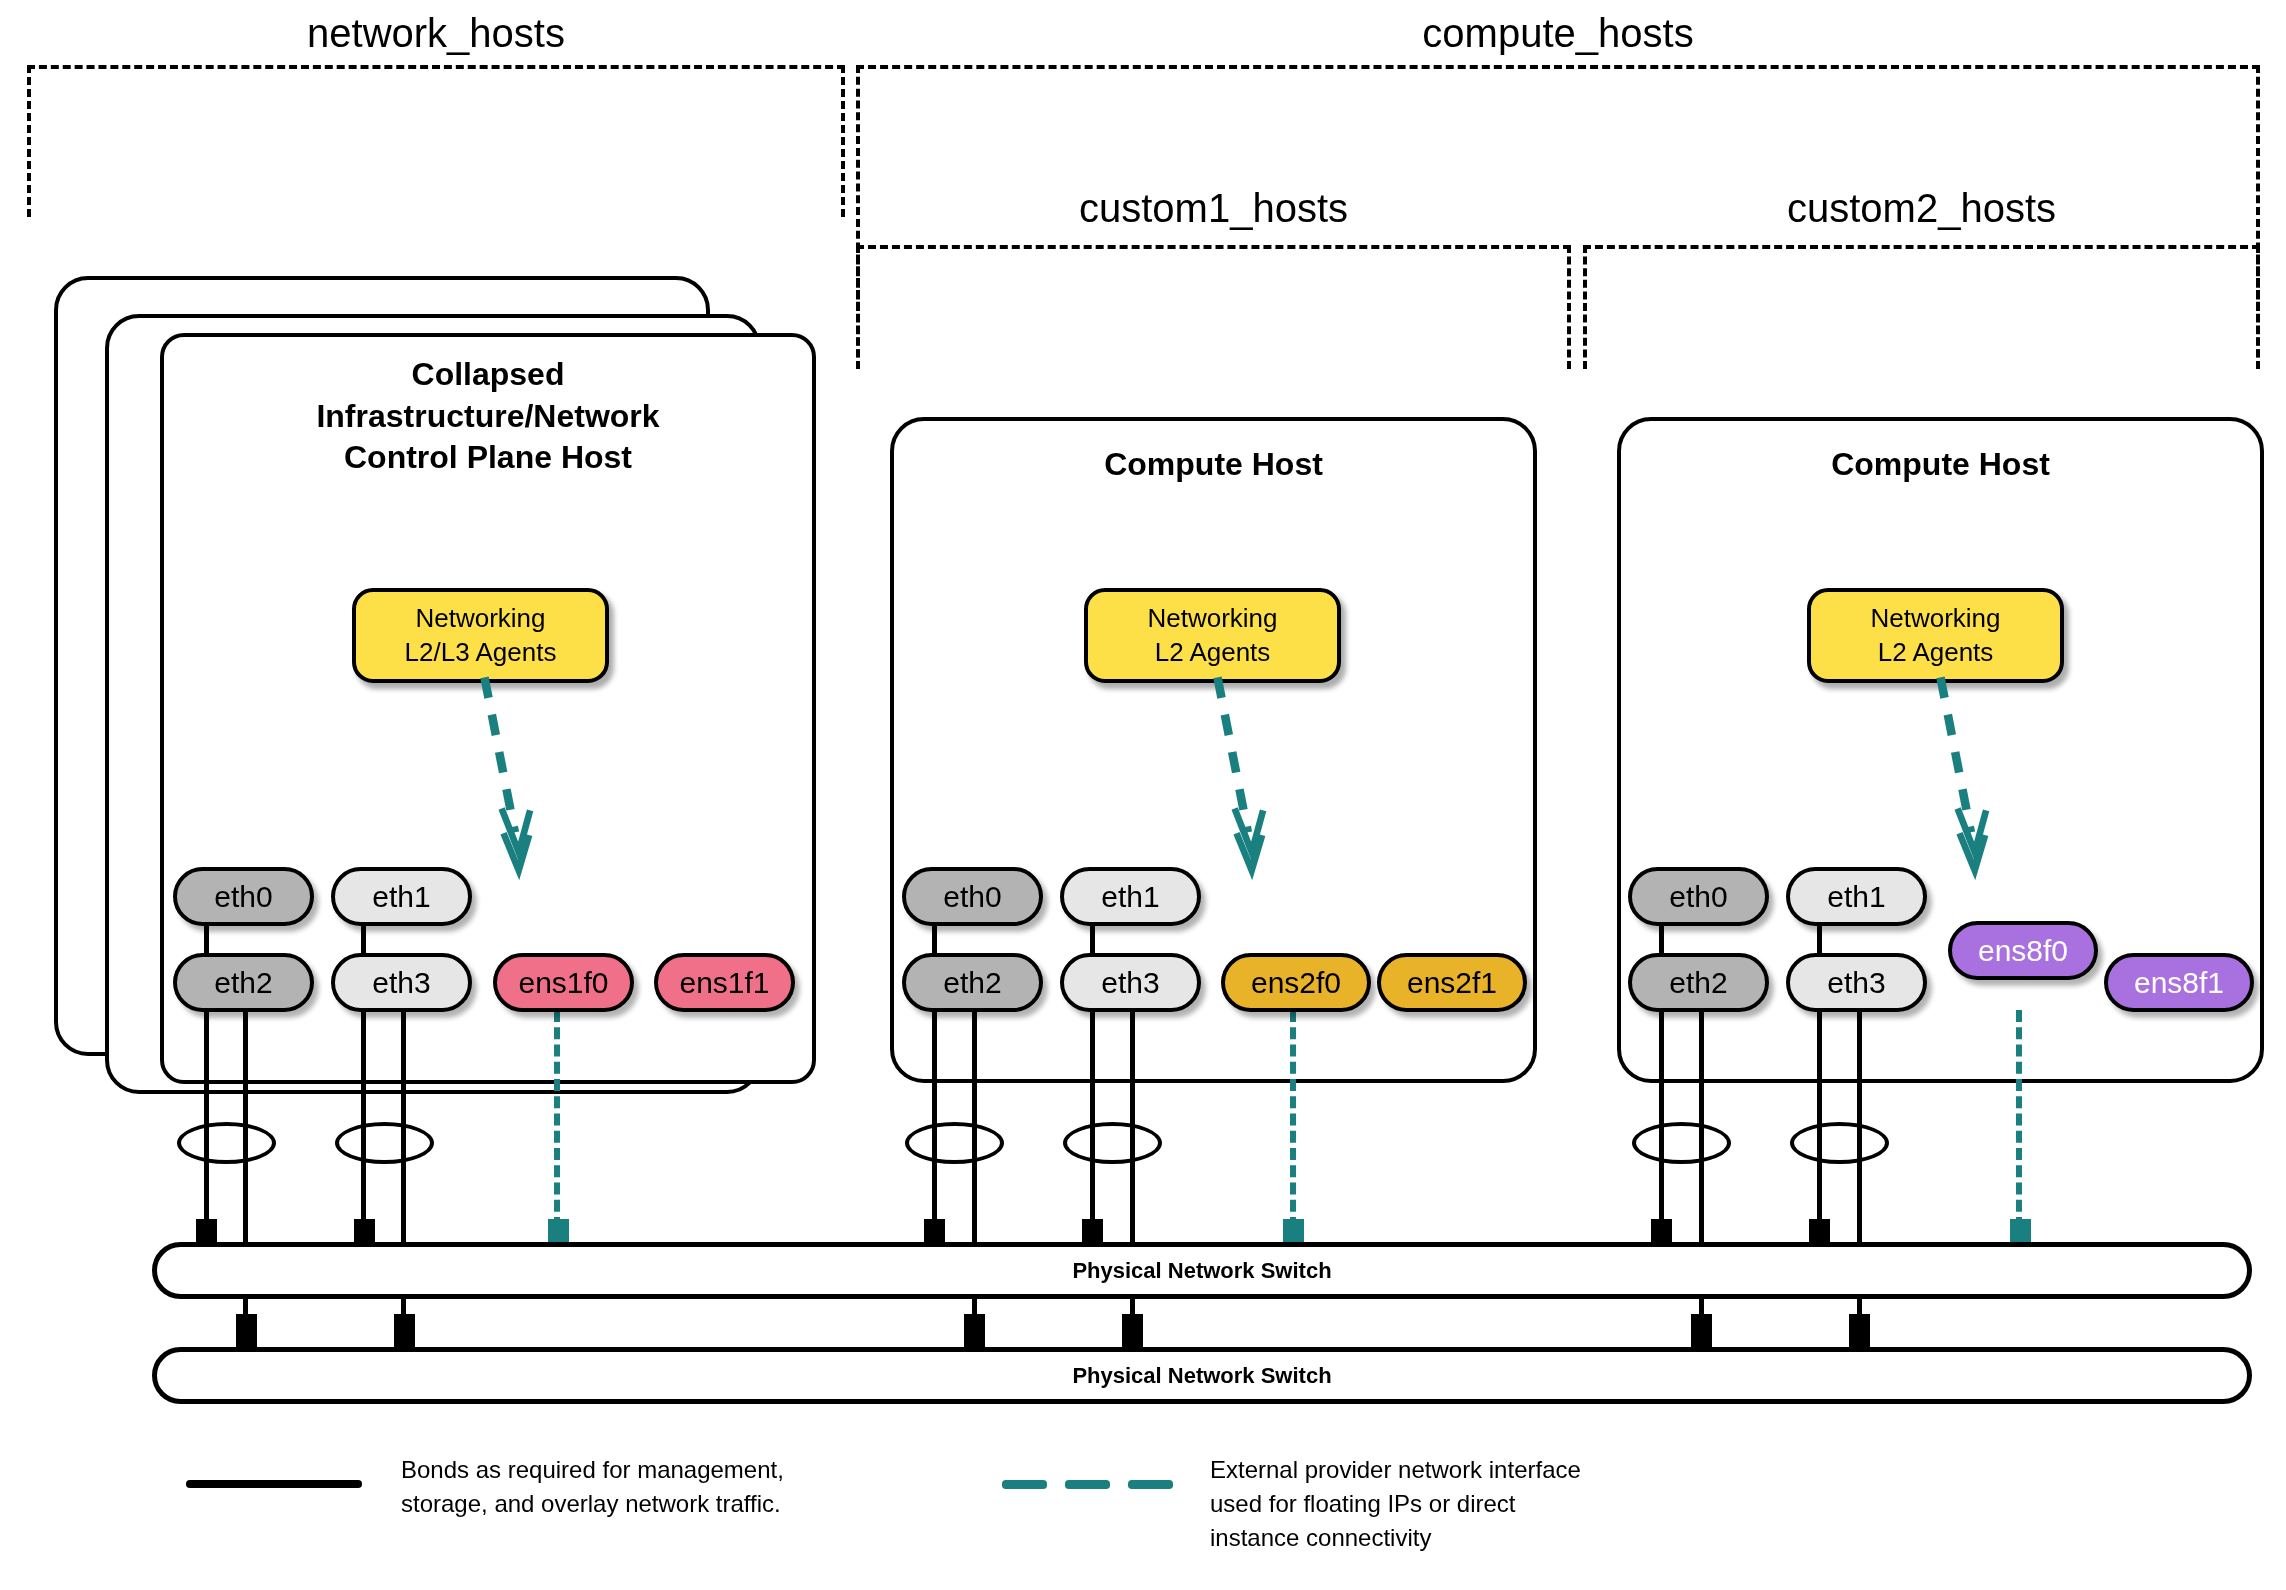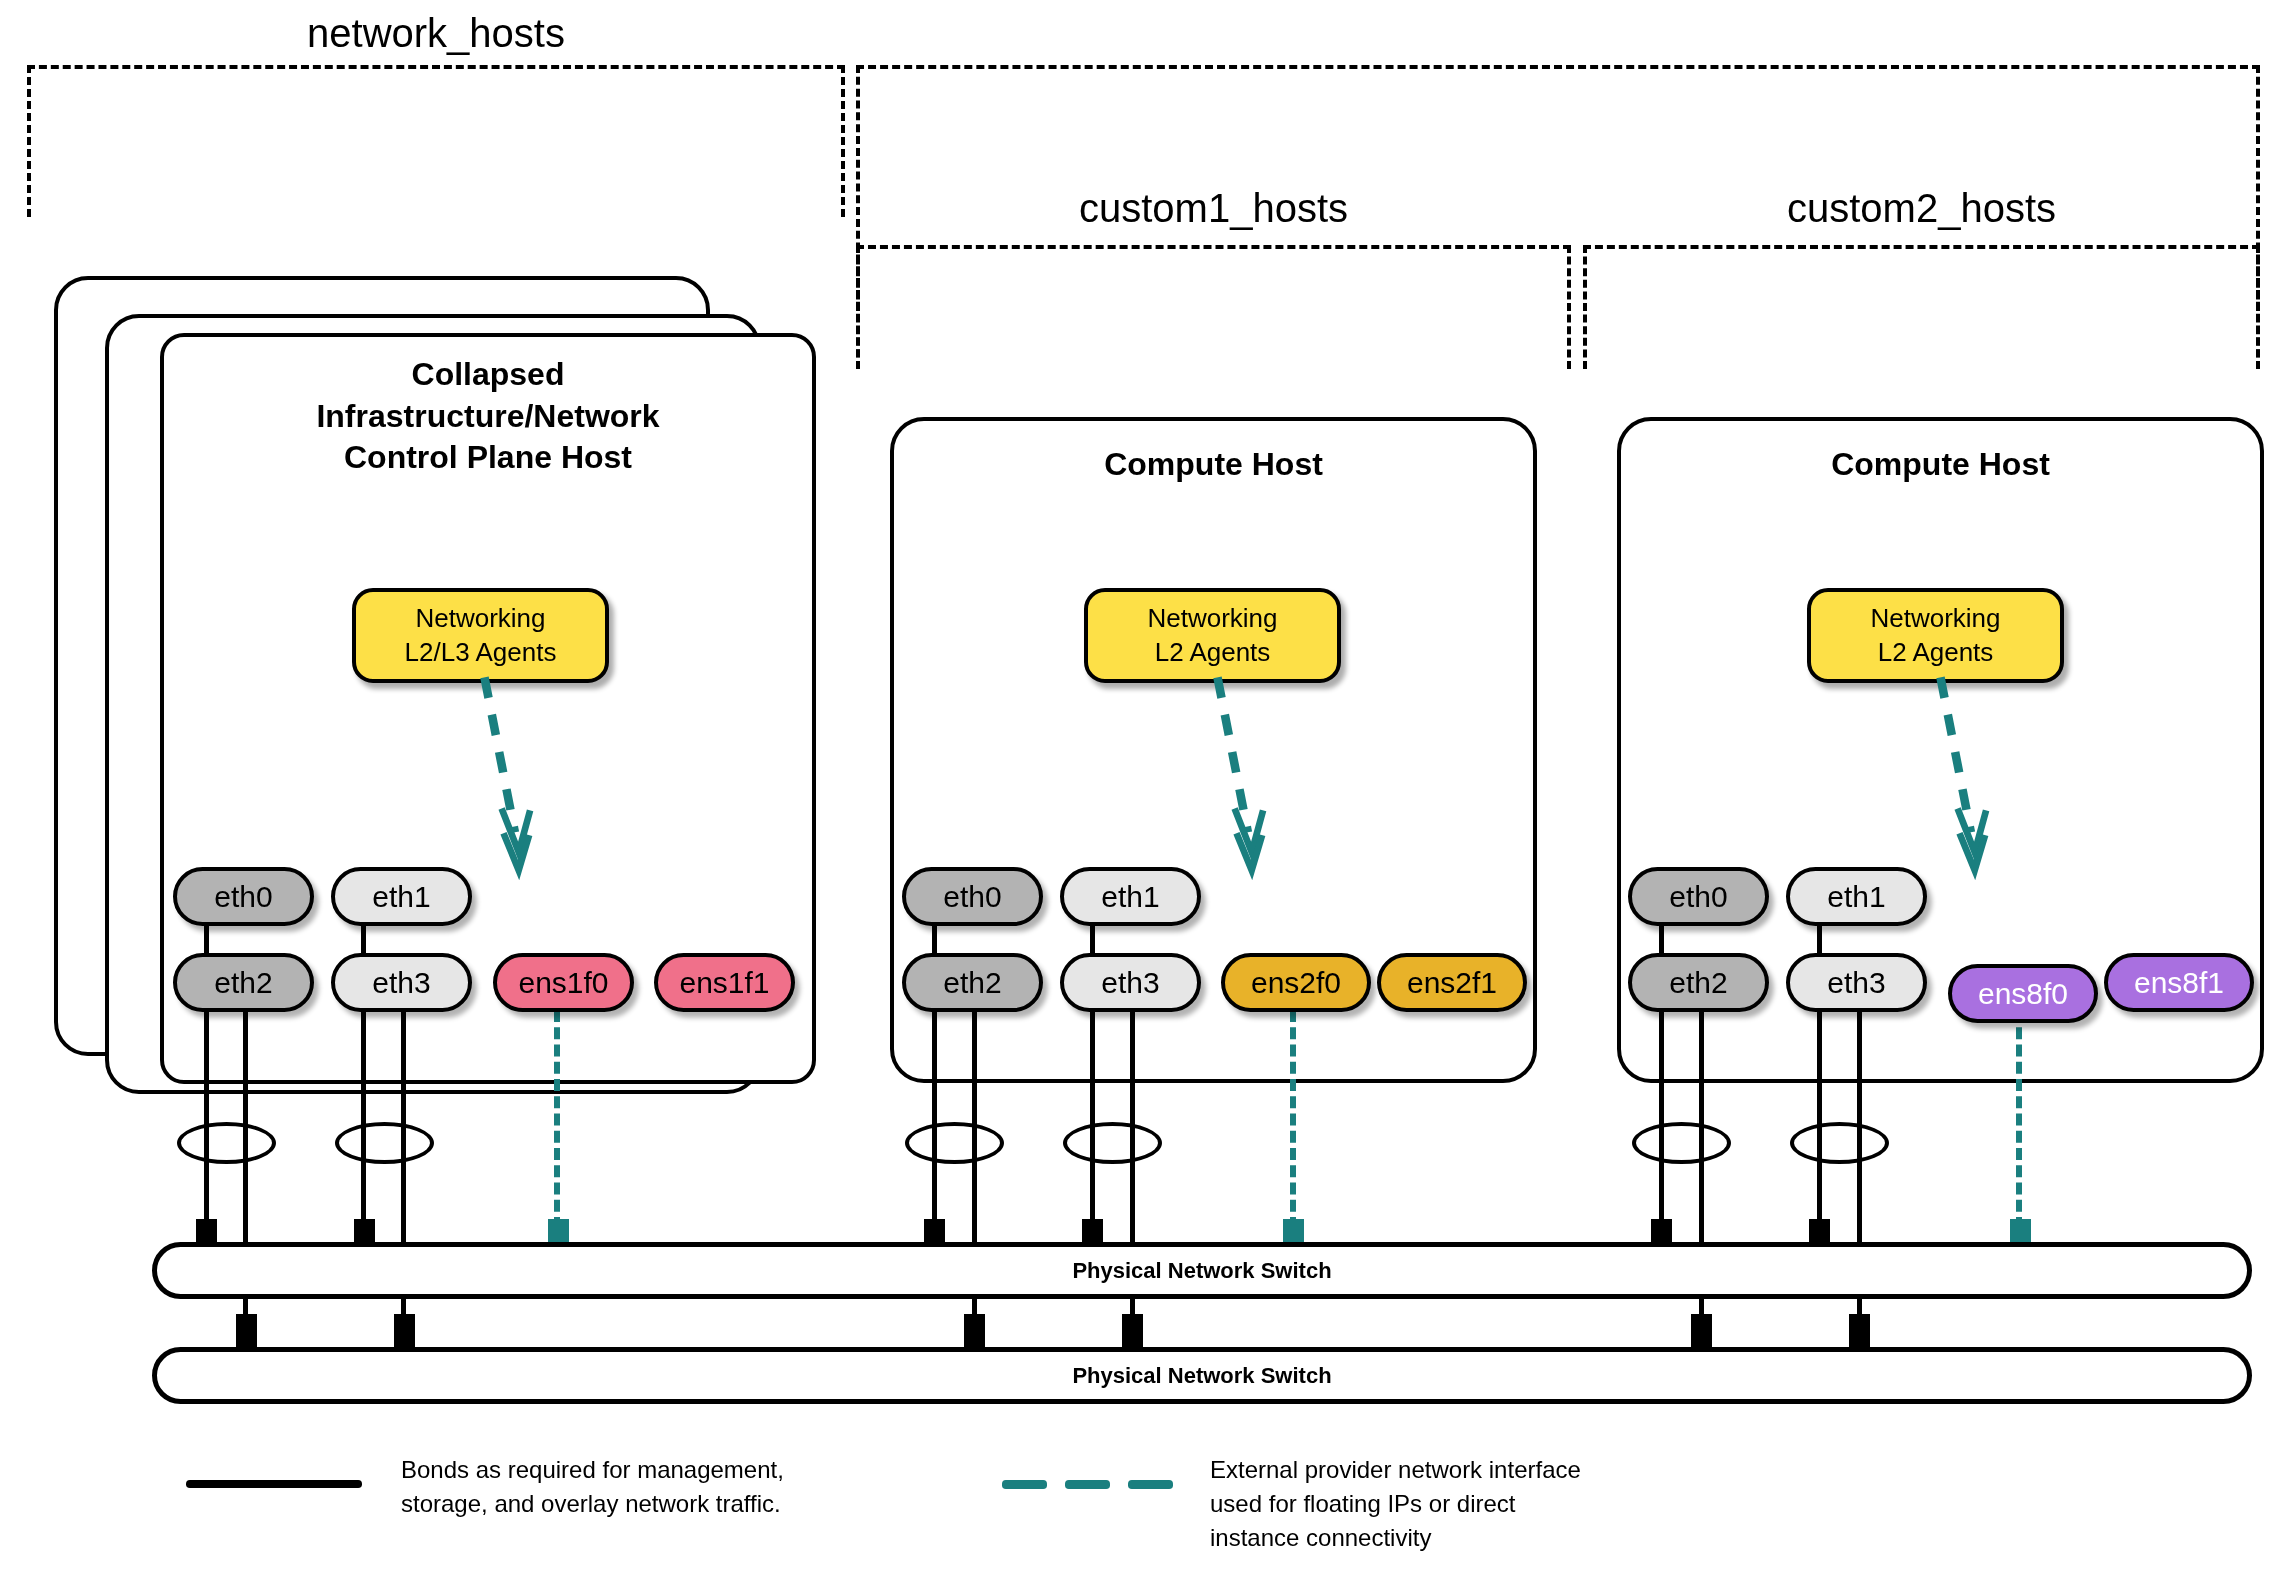--- a/index.html
+++ b/index.html
@@ -125,20 +125,21 @@
 </style>
 </head>
 <body>
 
 <div id="stage">
 
   <div class="group-frame" style="left:27px; top:65px; width:818px; height:152px;"></div>
   <div class="group-label" style="left:27px; top:11.4px; width:818px;">network_hosts</div>
 
   <div class="group-frame" style="left:856px; top:65px; width:1404px; height:304px;"></div>
+  <div class="group-label" style="left:856px; top:11.4px; width:1404px;">compute_hosts</div>
 
   <div class="group-frame" style="left:856px; top:245px; width:715px; height:124px;"></div>
   <div class="group-label" style="left:856px; top:186px; width:715px;">custom1_hosts</div>
 
   <div class="group-frame" style="left:1583px; top:245px; width:677px; height:124px;"></div>
   <div class="group-label" style="left:1583px; top:186px; width:677px;">custom2_hosts</div>
 
   <div class="host-card" style="left:54px; top:276px; width:656px; height:780px; z-index:0;"></div>
   <div class="host-card" style="left:105px; top:314px; width:656px; height:780px; z-index:1;"></div>
   <div class="host-card" style="left:160px; top:333px; width:656px; height:751px; z-index:2;border-radius:24px;">
@@ -230,21 +231,21 @@
     <path d="M 170 176 L 186 215 L 197 178" stroke="#1a7f7f" stroke-width="7" fill="none"></path>
   </svg>
 
   <div class="physnet-label" style="left:1862px; top:759px;">physnet1:ens8f0</div>
 
   <div class="nic dark" style="left:1628px; top:867px; width:141px; height:59px;">eth0</div>
   <div class="nic light" style="left:1786px; top:867px; width:141px; height:59px;">eth1</div>
 
   <div class="nic dark" style="left:1628px; top:953px; width:141px; height:59px;">eth2</div>
   <div class="nic light" style="left:1786px; top:953px; width:141px; height:59px;">eth3</div>
-  <div class="nic purple" style="left:1948px; top:964px; width:150px; height:59px;">ens8f0</div>
+  <div class="nic purple" style="left:1948px; top:921px; width:150px; height:59px;">ens8f0</div>
   <div class="nic purple" style="left:2104px; top:953px; width:150px; height:59px;">ens8f1</div>
 
   <div class="wire" style="left:1659px; top:913px; height:354px;"></div>
   <div class="wire" style="left:1699px; top:989px; height:373px;"></div>
   <div class="wire" style="left:1817px; top:913px; height:354px;"></div>
   <div class="wire" style="left:1857px; top:989px; height:373px;"></div>
   <div class="bond-ell" style="left:1632px; top:1122px; width:99px; height:42px;"></div>
   <div class="bond-ell" style="left:1790px; top:1122px; width:99px; height:42px;"></div>
   <div class="port" style="left:1651px; top:1219px; width:21px; height:34px;"></div>
   <div class="port" style="left:1809px; top:1219px; width:21px; height:34px;"></div>

